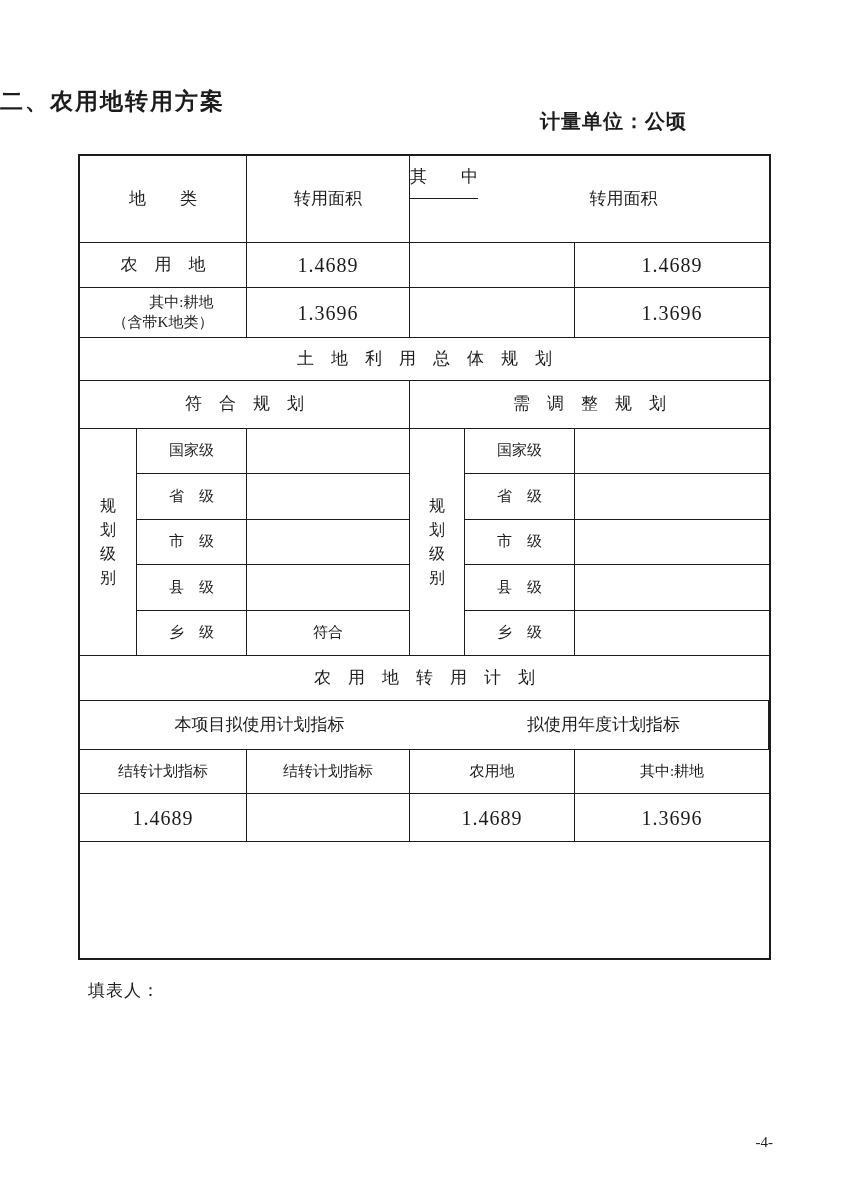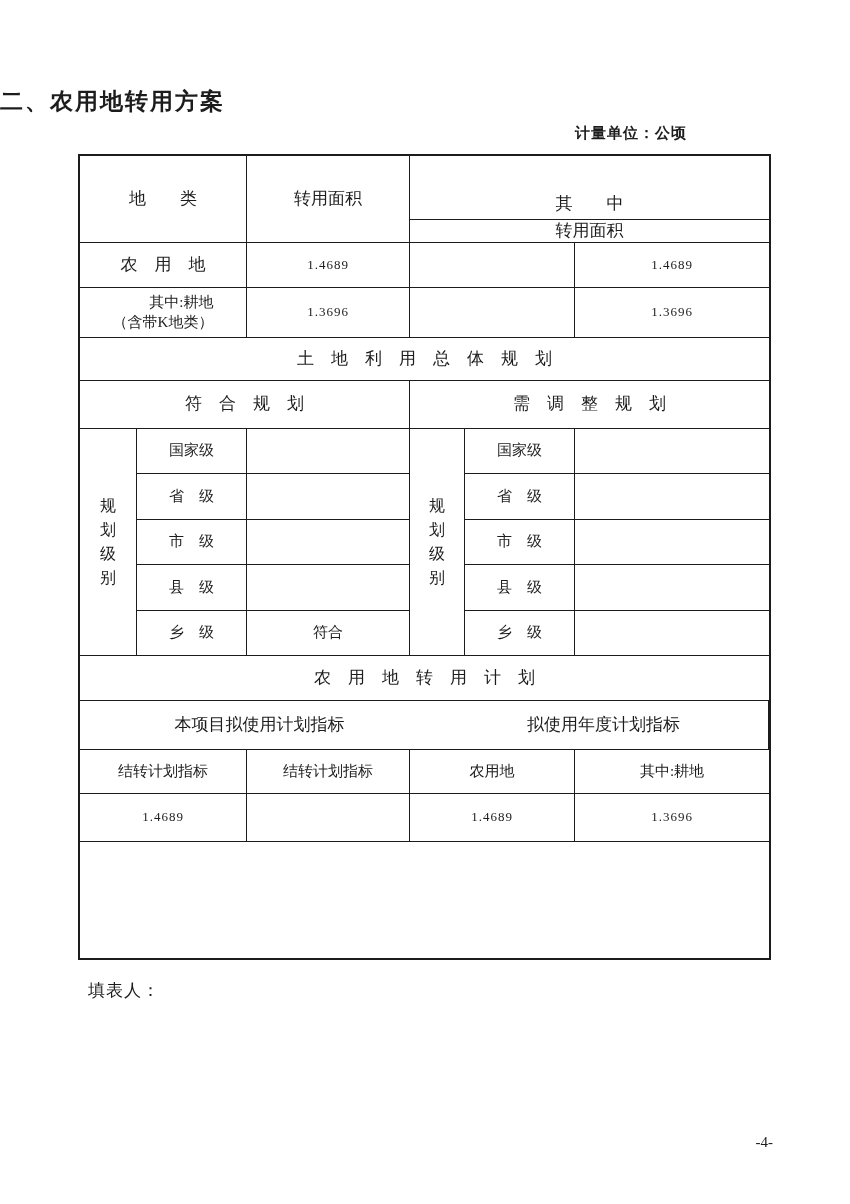--- a/index.html
+++ b/index.html
@@ -23,24 +23,24 @@
     position:absolute;
     top:86px;left:0;width:100%;
     text-align:left;
     font-family:"Liberation Sans","DejaVu Sans",sans-serif;
     font-weight:bold;
     font-size:23px;
     letter-spacing:2px;
   }
   .unit-note{
     position:absolute;
-    top:124px;right:163px;
+    top:108px;right:163px;
     font-family:Liberation Sans, sans-serif;
     font-weight:bold;
-    font-size:15px;
+    font-size:20px;
     letter-spacing:1px;
   }
   .form-table{
     position:absolute;
     left:78px;top:154px;
     width:693px;height:806px;
     border:2px solid var(--ink);
     box-sizing:border-box;
     display:flex;flex-direction:column;
     background:var(--paper);
@@ -55,23 +55,23 @@
     text-align:center;
     line-height:1.3;
   }
   .cell.last{border-right:none;}
   .c1{width:167px;flex:0 0 auto;text-align:right;}
   .c2{width:163px;flex:0 0 auto;}
   .c3{width:165px;flex:0 0 auto;}
   .c4{flex:1 1 auto;}
   .hl{width:330px;flex:0 0 auto;}
   .hr{flex:1 1 auto;}
-  .stack{display:flex;flex-direction:column;margin-top:34px;}
+  .stack{display:flex;flex-direction:row;}
   .subrow{display:flex;flex:1 1 auto;}
-  .num{font-size:13px;letter-spacing:1px;}
+  .num{font-size:20px;letter-spacing:1px;}
   .ws-pre{white-space:pre-line;}
   .small{font-size:15px;}
   .vlabel{
     white-space:pre-line;
     font-size:16px;
     line-height:1.5;
   }
   .lv-lab-l{width:57px;flex:0 0 auto;}
   .lv-lab-r{width:55px;flex:0 0 auto;}
   .lv-name{width:110px;flex:0 0 auto;}

